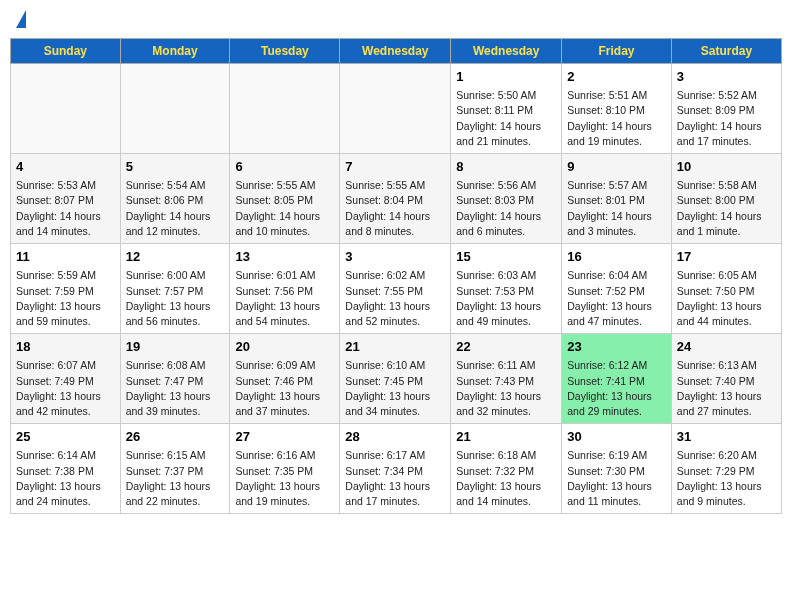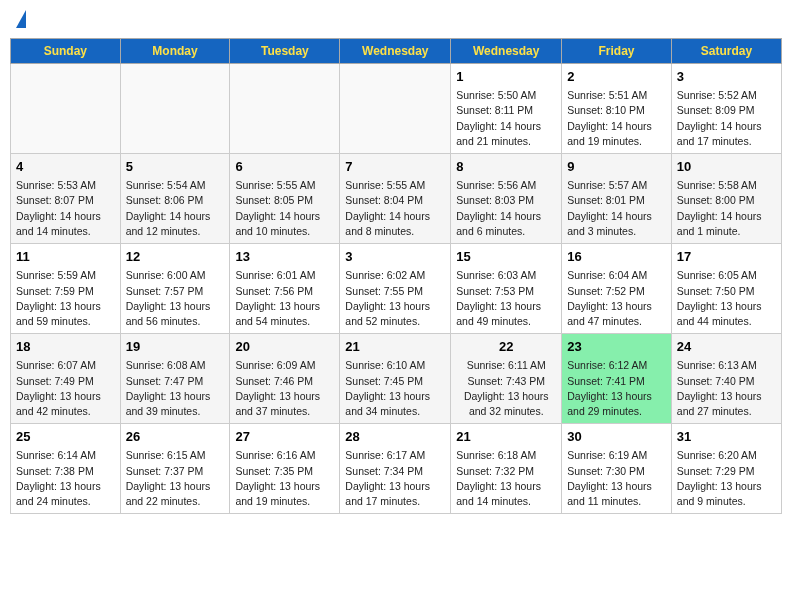--- a/index.html
+++ b/index.html
@@ -216,21 +216,21 @@
           <div class="day-info">Sunrise: 6:08 AM<br>Sunset: 7:47 PM<br>Daylight: 13 hours and 39 minutes.</div>
         </td>
         <td style="background: rgb(245, 245, 245);">
           <span class="day-num">20</span>
           <div class="day-info">Sunrise: 6:09 AM<br>Sunset: 7:46 PM<br>Daylight: 13 hours and 37 minutes.</div>
         </td>
         <td style="background: rgb(245, 245, 245); margin-top: 32px;">
           <span class="day-num">21</span>
           <div class="day-info">Sunrise: 6:10 AM<br>Sunset: 7:45 PM<br>Daylight: 13 hours and 34 minutes.</div>
         </td>
-        <td style="background: rgb(245, 245, 245); text-align: center;">
+        <td style="background: rgb(245, 245, 245);">
           <span class="day-num">22</span>
           <div class="day-info">Sunrise: 6:11 AM<br>Sunset: 7:43 PM<br>Daylight: 13 hours and 32 minutes.</div>
         </td>
         <td style="background: #86efac; margin-top: 17px;">
           <span class="day-num">23</span>
           <div class="day-info">Sunrise: 6:12 AM<br>Sunset: 7:41 PM<br>Daylight: 13 hours and 29 minutes.</div>
         </td>
         <td style="background: rgb(245, 245, 245);">
           <span class="day-num">24</span>
           <div class="day-info">Sunrise: 6:13 AM<br>Sunset: 7:40 PM<br>Daylight: 13 hours and 27 minutes.</div>

